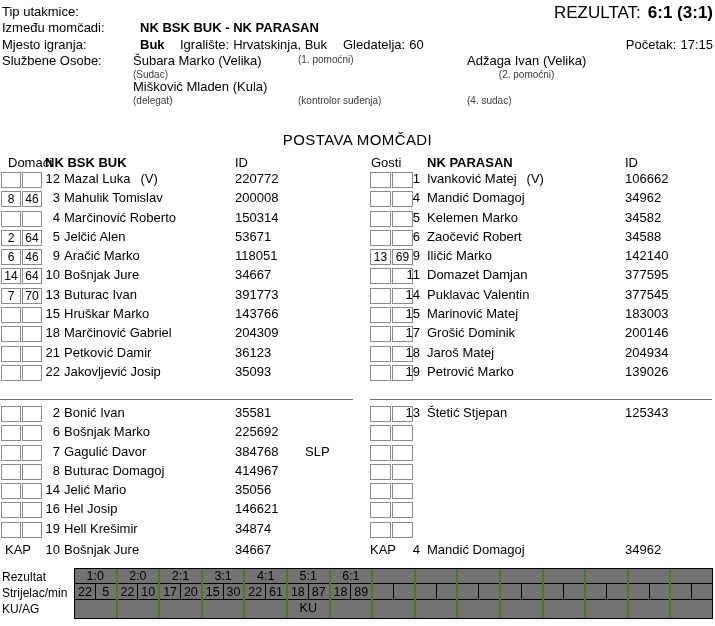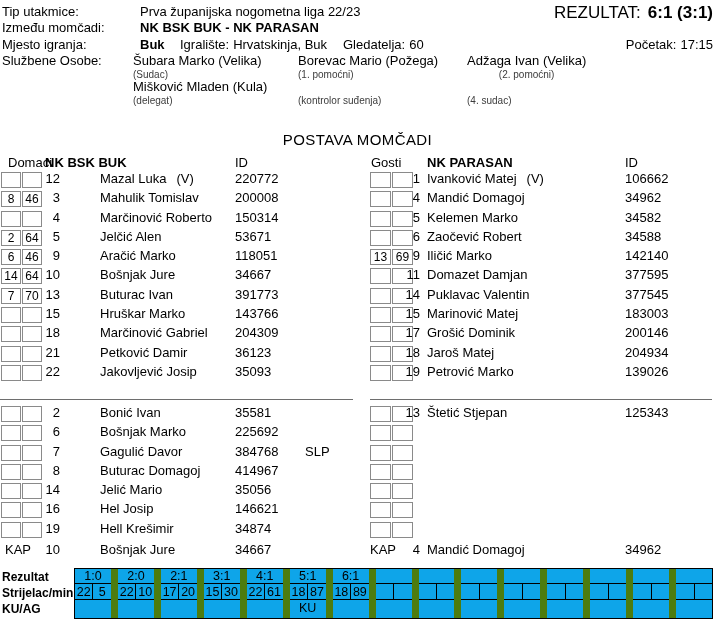--- a/index.html
+++ b/index.html
@@ -18,56 +18,55 @@
   .off .orole { font-size:10px; color:#3c3c3c; margin-top:1px; white-space:nowrap; }
   
   .pcol { }
   .prow { position:relative; height:19.3px; }
   .prow > span { position:absolute; top:0; white-space:nowrap; }
   .box { border:1px solid #8a8a8a; height:16px; top:1px !important;
          text-align:center; font-size:12px; line-height:14px; }
   .home .b1 { left:1px;  width:20px; }
   .home .b2 { left:22px; width:20px; }
   .home .num { left:36px; width:24px; text-align:right; }
-  .home .pname { left:64px;margin-left:36px; }
+  .home .pname { left:64px; }
   .home .pid { left:235px; }
   .home .pnote { left:305px; }
   .home .kap { left:5px; }
   .away .b1 { left:0px;  width:21px; }
   .away .b2 { left:22px; width:21px; }
   .away .num { left:26px; width:24px; text-align:right; }
   .away .pname { left:57px; }
   .away .pid { left:255px; }
   .away .kap { left:0px; }
   .cap { padding-left:10px; }
   .sep { height:1px; background:#6e6e6e; }
   
-  .rlab { font-size:12px;font-weight:bold; }
+  .rlab { font-size:12px; }
   .rtable { position:absolute; left:74px; top:568px; width:639px; height:51px;
-            border:1px solid #000; display:flex; background:#0ea5e9; }
-  .rcol { flex:1; display:flex; flex-direction:column; border-left:7px solid #4d7c0f; min-width:0; }
+            border:1px solid #000; display:flex; background:#737373; }
+  .rcol { flex:1; display:flex; flex-direction:column; border-left:2px solid #4d7c0f; min-width:0; }
   .rcol:first-child { border-left:none; }
   .rscore { height:15px; border-bottom:1px solid #000; font-size:12.5px;
             text-align:center; line-height:15px; }
   .rmid { height:16px; border-bottom:1px solid #000; display:flex; }
   .rmid span { flex:1; text-align:center; font-size:12.5px; line-height:16px; min-width:0; }
   .rmid span + span { border-left:1px solid #000; }
   .rku { flex:1; text-align:center; font-size:12.5px; line-height:16px; }
 </style>
 </head>
 <body>
 
 <div class="page">
 
   <div class="abs" style="left:2px;top:4px">Tip utakmice:</div>
   <div class="abs" style="left:2px;top:20px">Između momčadi:</div>
   <div class="abs" style="left:2px;top:37px">Mjesto igranja:</div>
   <div class="abs" style="left:2px;top:53px">Službene Osobe:</div>
 
-  <div class="abs" style="left:140px;top:4px">Prva županijska nogometna liga 22/23</div>
   <div class="abs b" style="left:140px;top:20px">NK BSK BUK - NK PARASAN</div>
 
   <div class="abs b" style="left:140px;top:37px">Buk</div>
   <div class="abs" style="left:180px;top:37px">
     <span style="margin-right:4px">Igralište:</span><span>Hrvatskinja, Buk</span>
   </div>
   <div class="abs" style="left:343px;top:37px">
     <span style="margin-right:4px">Gledatelja:</span><span>60</span>
   </div>
 
@@ -77,21 +76,20 @@
   <div class="abs" style="right:2px;top:37px">
     <span style="margin-right:4px">Početak:</span><span>17:15</span>
   </div>
 
   <div id="officials">
       <div class="off" style="left: 133px; top: 53px;">
         <div class="oname">Šubara Marko (Velika)</div>
         <div class="orole">(Sudac)</div>
       </div>
       <div class="off" style="left: 298px; top: 53px;">
-        <div class="oname">Borevac Mario (Požega)</div>
         <div class="orole">(1. pomoćni)</div>
       </div>
       <div class="off" style="left: 467px; top: 53px; text-align: center;">
         <div class="oname">Adžaga Ivan (Velika)</div>
         <div class="orole">(2. pomoćni)</div>
       </div>
       <div class="off" style="left: 133px; top: 79px;">
         <div class="oname">Mišković Mladen (Kula)</div>
         <div class="orole">(delegat)</div>
       </div>

